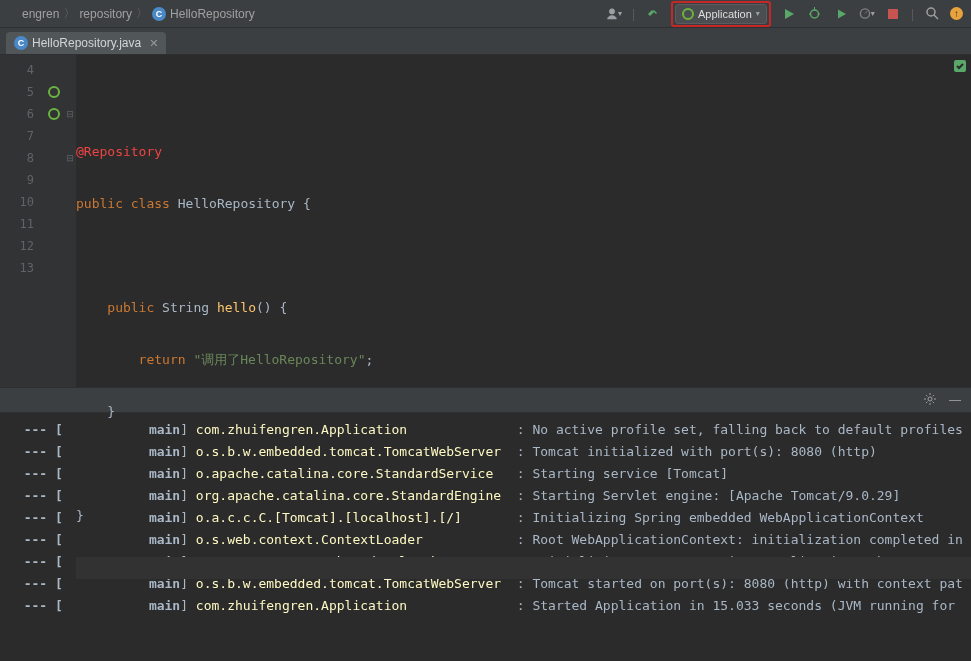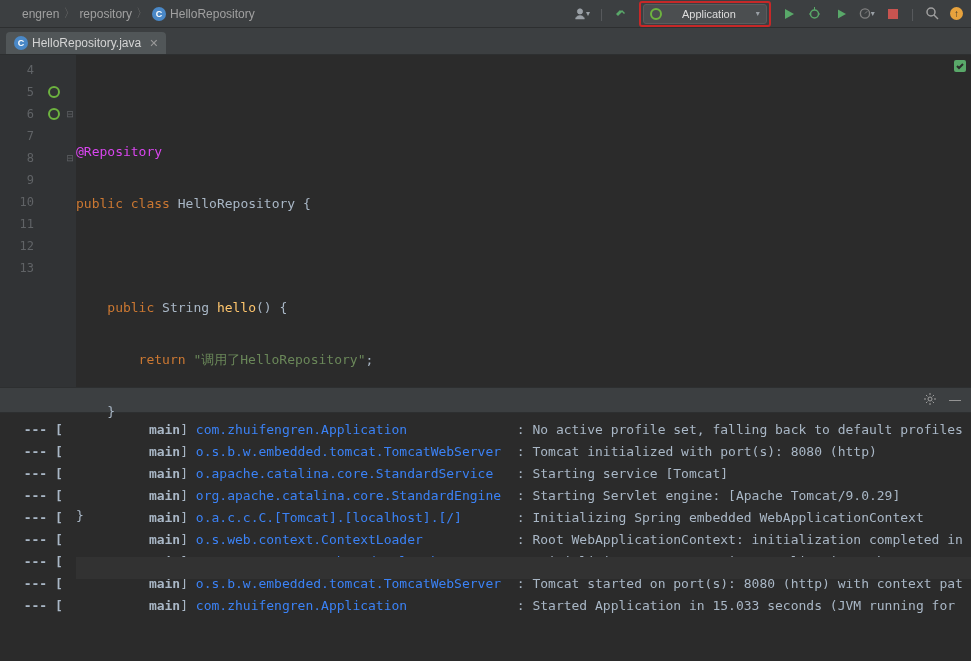--- a/index.html
+++ b/index.html
@@ -10,21 +10,21 @@
   .breadcrumb{display:flex;align-items:center;height:100%;flex:0 0 auto;
     padding-left:22px;color:#a0a0a0;}
   .breadcrumb span.sep{color:#6e6e6e;margin:0 4px;}
   .toolbar .spacer{flex:1;}
   .tool-icons{display:flex;align-items:center;gap:10px;padding-right:8px;}
   .tool-icons .ico{width:16px;height:16px;display:flex;align-items:center;
     justify-content:center;color:#a0a0a0;cursor:pointer;}
   .run-config{border:2px solid #c62828;border-radius:3px;padding:0 2px;
     display:flex;align-items:center;height:22px;}
   .run-config-inner{background:#4b4e50;border:1px solid #5a5c5e;border-radius:3px;
-    height:18px;display:flex;align-items:center;padding:0 6px;gap:20px;
+    height:18px;display:flex;align-items:center;padding:0 6px;gap:4px;
     color:#dddddd;font-size:11px;}
   .tabbar{height:26px;background:#3c3f41;border-bottom:1px solid #2d2f30;
     display:flex;align-items:flex-end;padding-left:6px;}
   .tab{background:#515658;border-top-left-radius:4px;border-top-right-radius:4px;
     height:22px;display:flex;align-items:center;padding:0 8px;gap:4px;
     color:#d4d4d4;font-size:12px;}
   .tab .close{color:#9a9a9a;font-size:11px;margin-left:4px;}
   .editor{display:flex;height:332px;background:#2b2b2b;position:relative;}
   .gutter{width:44px;background:#313335;text-align:right;color:#606366;
     font-family:Consolas,monospace;font-size:12px;padding-top:4px;}
@@ -32,35 +32,35 @@
   .ann{width:20px;background:#313335;padding-top:4px;}
   .ann div{height:22px;display:flex;align-items:center;justify-content:center;}
   .fold{width:12px;background:#313335;padding-top:4px;}
   .fold div{height:22px;display:flex;align-items:center;justify-content:center;
     color:#606366;font-size:9px;}
   .code{flex:1;font-family:Consolas,monospace;font-size:13px;padding-top:4px;
     white-space:pre;}
   .code div{height:22px;line-height:22px;}
   .caret-line{background:#323232;}
   .kw{color:#cc7832;}
-  .ann-yellow{color:#d946ef;}
+  .ann-yellow{color:#ef4444;}
   .type{color:#a9b7c6;}
   .method{color:#ffc66d;}
   .str{color:#6a8759;}
   .pn{color:#a9b7c6;}
   .ed-right{position:absolute;right:4px;top:4px;}
   .console-head{height:24px;background:#3c3f41;border-top:1px solid #2d2f30;
     border-bottom:1px solid #2d2f30;display:flex;align-items:center;
     justify-content:flex-end;padding-right:10px;gap:12px;}
   .console{height:224px;background:#2b2b2b;font-family:Consolas,monospace;
     font-size:13px;overflow:hidden;padding:6px 0 0 8px;line-height:22px;}
   .console-row{white-space:pre;}
   .log-thread{color:#a9b7c6;font-weight:bold;}
   .log-bracket{color:#a9b7c6;}
-  .log-class{color:#3b82f6;text-align:center;}
+  .log-class{color:#fef9c3;text-align:center;}
   .log-msg{color:#a9b7c6;}
   .file-ico{width:14px;height:14px;border-radius:50%;background:#4a88c7;
     display:inline-flex;align-items:center;justify-content:center;
     color:#fff;font-size:9px;font-weight:bold;}
   .green-run{color:#59a869;}
   .stop-red{width:10px;height:10px;background:#c75450;}
   .orange-circ{width:13px;height:13px;border-radius:50%;background:#e8a33d;
     display:flex;align-items:center;justify-content:center;color:#2b2b2b;
     font-weight:bold;font-size:10px;}
   .spring{width:12px;height:12px;border-radius:50%;border:2px solid #6db33f;

